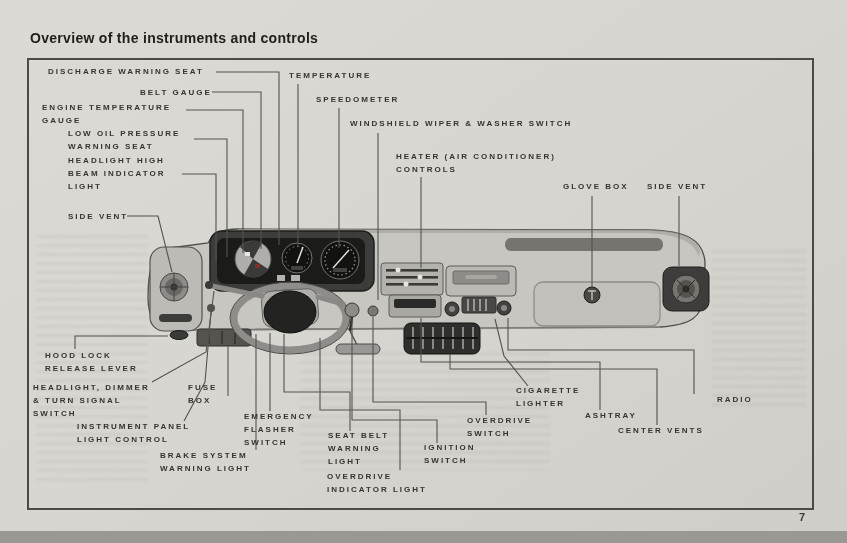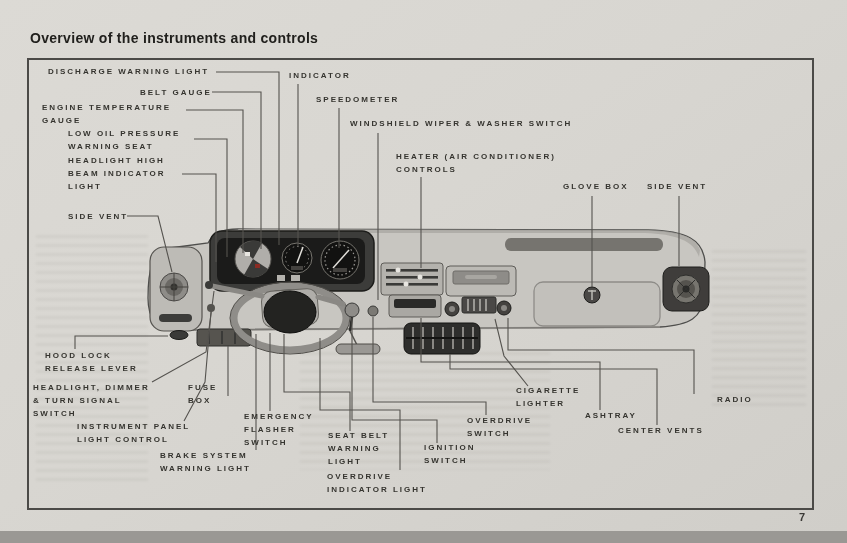--- a/index.html
+++ b/index.html
@@ -202,31 +202,31 @@
       <polyline points="400,470 400,410 320,410 320,338"></polyline>
       <polyline points="352,318 352,420 437,420 437,443"></polyline>
       <polyline points="373,317 373,402 486,402 486,415"></polyline>
       <polyline points="495,319 504,356 528,386"></polyline>
       <polyline points="421,318 421,362 600,362 600,410"></polyline>
       <polyline points="450,354 450,369 657,369 657,425"></polyline>
       <polyline points="508,318 508,350 694,350 694,394"></polyline>
     </g>
   </svg>
 
-  <div class="callout" style="left:48px;top:65px">DISCHARGE WARNING LIGHT</div>
+  <div class="callout" style="left:48px;top:65px">DISCHARGE WARNING SEAT</div>
   <div class="callout" style="left:140px;top:86px">BELT GAUGE</div>
   <div class="callout" style="left:42px;top:101px">ENGINE TEMPERATURE
 GAUGE</div>
   <div class="callout" style="left:68px;top:127px">LOW OIL PRESSURE
 WARNING SEAT</div>
   <div class="callout" style="left:68px;top:154px">HEADLIGHT HIGH
 BEAM INDICATOR
 LIGHT</div>
   <div class="callout" style="left:68px;top:210px">SIDE VENT</div>
-  <div class="callout" style="left:289px;top:69px">INDICATOR</div>
+  <div class="callout" style="left:289px;top:69px">TEMPERATURE</div>
   <div class="callout" style="left:316px;top:93px">SPEEDOMETER</div>
   <div class="callout" style="left:396px;top:150px">HEATER (AIR CONDITIONER)
 CONTROLS</div>
   <div class="callout" style="left:350px;top:117px">WINDSHIELD WIPER &amp; WASHER SWITCH</div>
   <div class="callout" style="left:563px;top:180px">GLOVE BOX</div>
   <div class="callout" style="left:647px;top:180px">SIDE VENT</div>
   <div class="callout" style="left:45px;top:349px">HOOD LOCK
 RELEASE LEVER</div>
   <div class="callout" style="left:33px;top:381px">HEADLIGHT, DIMMER
 &amp; TURN SIGNAL

